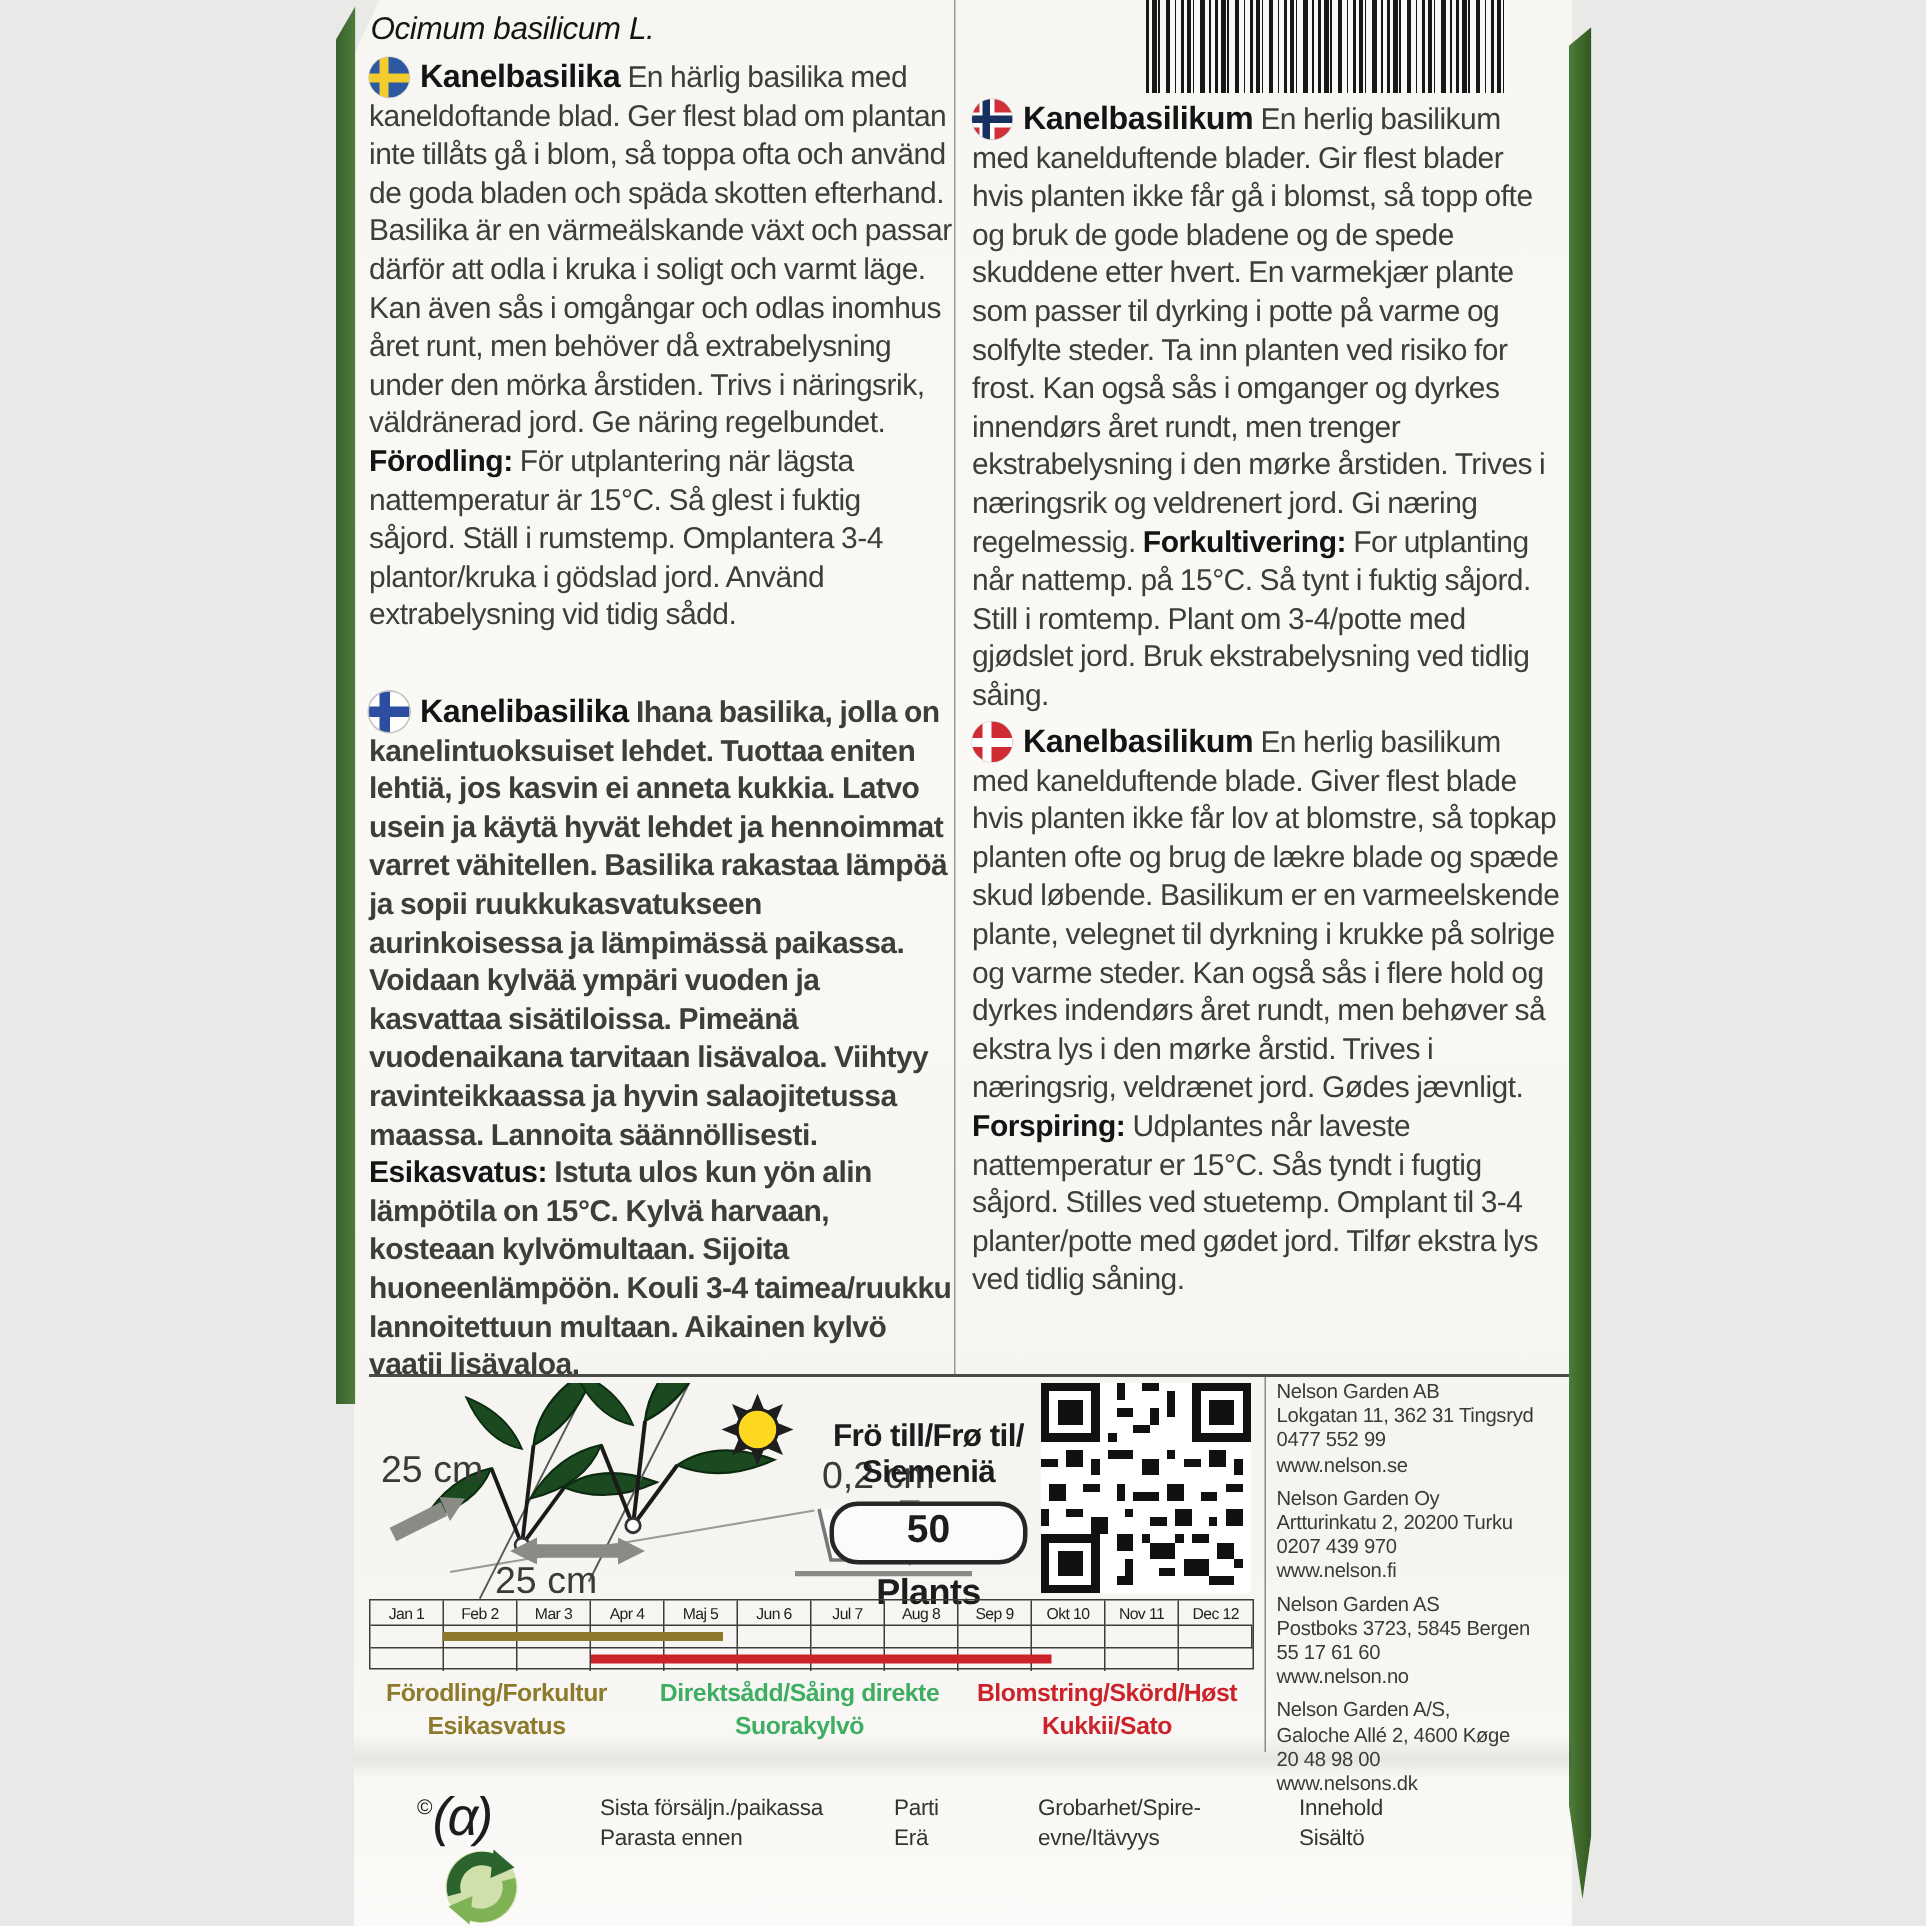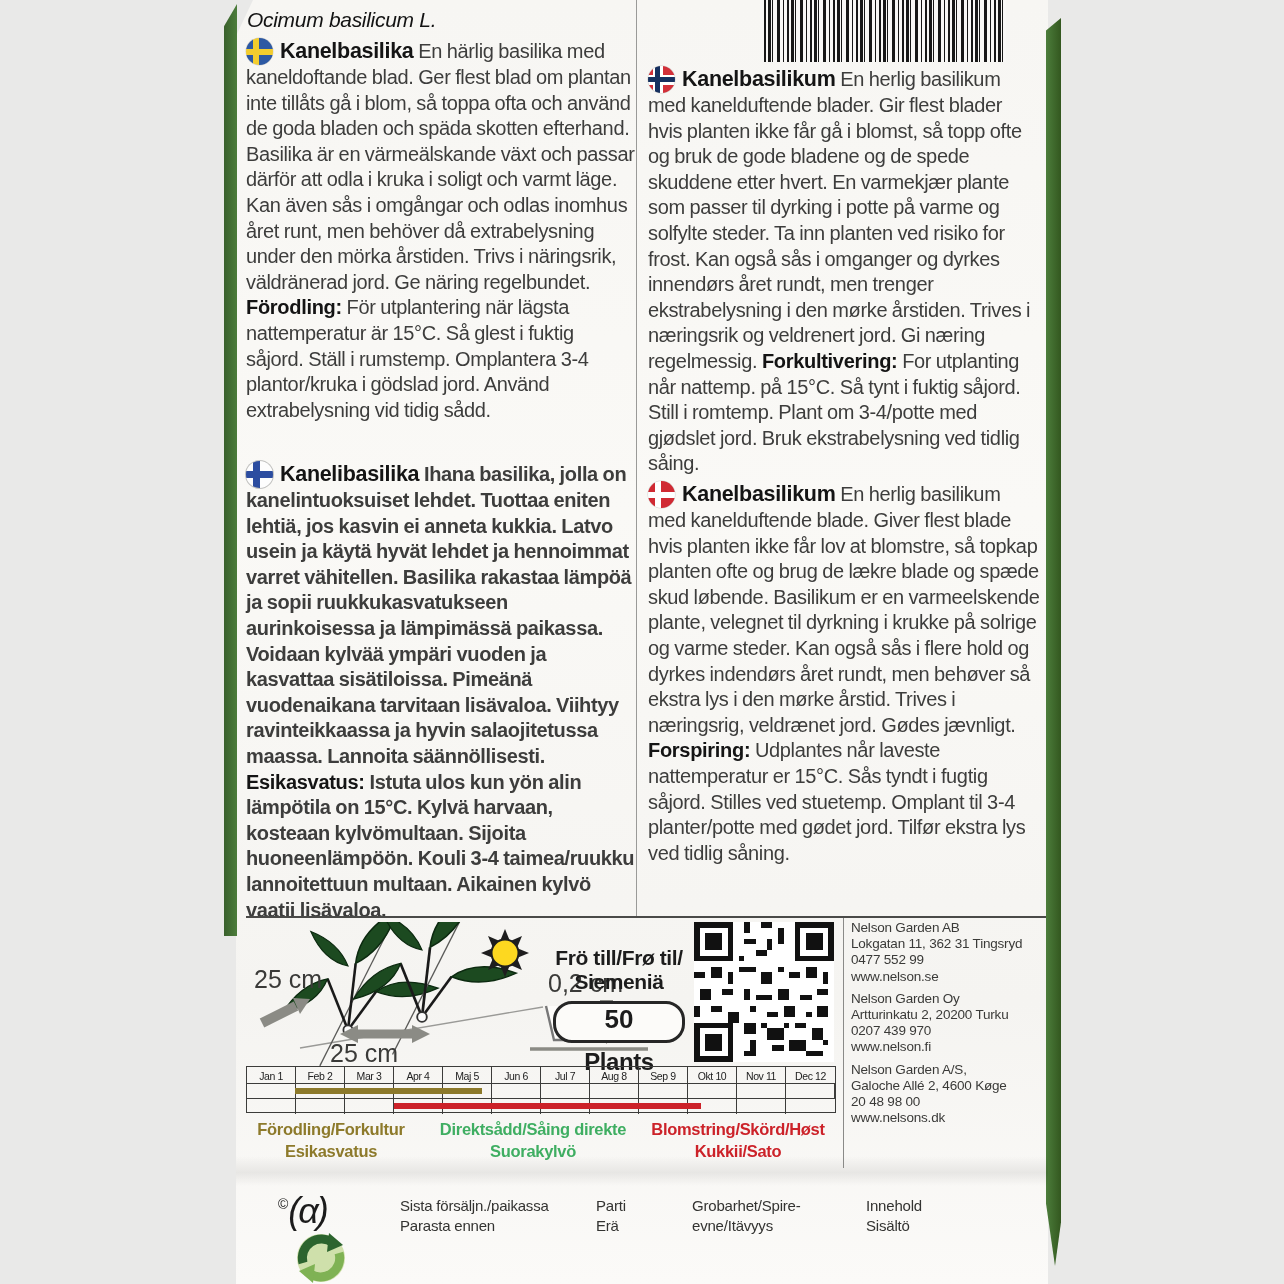--- a/index.html
+++ b/index.html
@@ -277,20 +277,26 @@
       <div>0477 552 99</div>
       <div>www.nelson.se</div>
     </div>
     <div class="addr">
       <div>Nelson Garden Oy</div>
       <div>Artturinkatu 2, 20200 Turku</div>
       <div>0207 439 970</div>
       <div>www.nelson.fi</div>
     </div>
     <div class="addr">
+      <div>Nelson Garden AS</div>
+      <div>Postboks 3723, 5845 Bergen</div>
+      <div>55 17 61 60</div>
+      <div>www.nelson.no</div>
+    </div>
+    <div class="addr">
       <div>Nelson Garden A/S,</div>
       <div>Galoche Allé 2, 4600 Køge</div>
       <div>20 48 98 00</div>
       <div>www.nelsons.dk</div>
     </div>
   </div>
 
   <div class="cal">
     <div class="cal-grid">
       <div class="cm">Jan 1</div>

